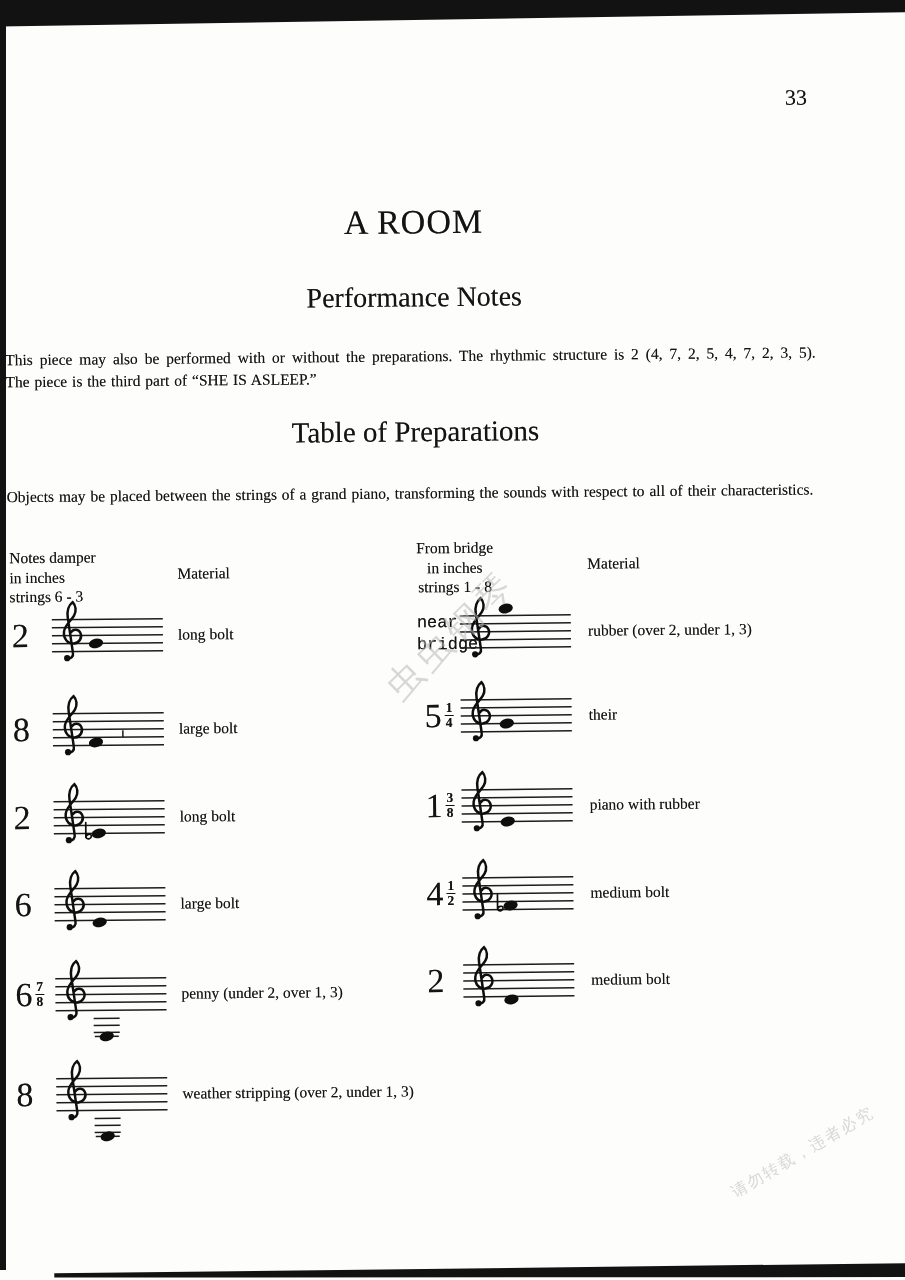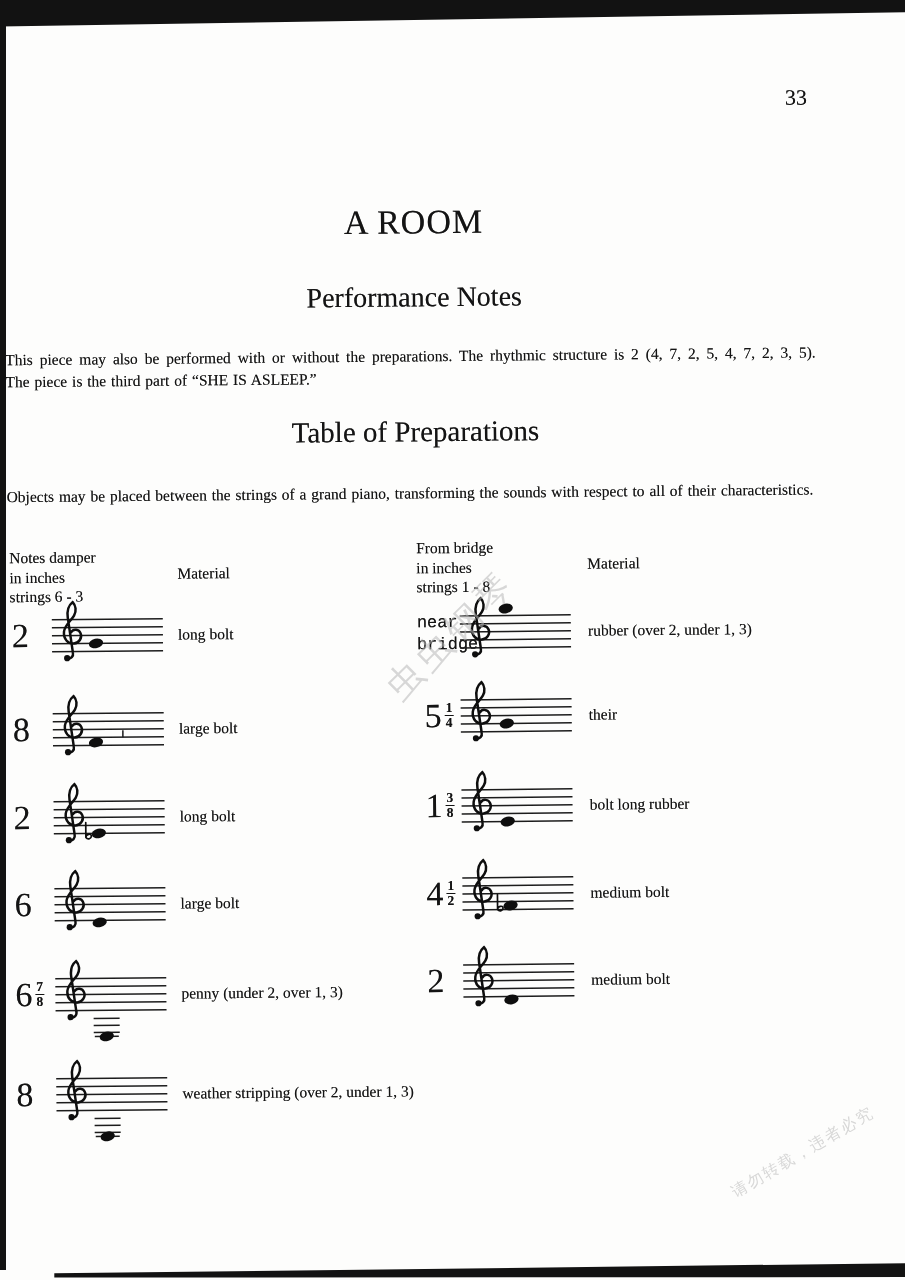--- a/index.html
+++ b/index.html
@@ -18,21 +18,21 @@
   #title{left:0;top:203px;width:835px;text-align:center;font-size:34px;letter-spacing:1px;}
   #subtitle{left:0;top:281px;width:835px;text-align:center;font-size:28px;}
   .intro-line{left:8px;font-size:15.5px;word-spacing:3px;}
   #intro-line-1{top:347px;}
   #intro-line-2{top:369px;word-spacing:1px;}
   #section-title{left:0;top:415px;width:835px;text-align:center;font-size:29px;}
   #section-intro{left:8px;top:484px;font-size:15.5px;word-spacing:1px;}
   .colhead{font-size:15.5px;line-height:1.27;}
   #left-header{left:10px;top:544px;}
   #left-material-header{left:178px;top:562px;font-size:15.5px;}
-  #right-header{left:417px;top:538px;}
+  #right-header{left:417px;top:538px;text-align:center;}
   #right-material-header{left:588px;top:556px;font-size:15.5px;}
   .distance{display:inline-flex;align-items:center;font-size:34px;line-height:.92;}
   .frac{display:inline-flex;flex-direction:column;align-items:center;font-size:13.5px;line-height:1.05;margin-left:3px;font-weight:bold;}
   .frac .num{border-bottom:1.4px solid #141414;padding:0 1px;}
   .material{font-size:15.5px;white-space:nowrap;text-shadow:0 0 .4px rgba(0,0,0,.55);}
   .near-label{font-size:17px;line-height:1.28;font-family:Liberation Mono, monospace;}
   svg .sl{stroke:#1c1c1c;stroke-width:1.5;}
   svg .clef{fill:none;stroke:#0e0e0e;stroke-width:2.5;stroke-linecap:round;}
   svg .flat{fill:none;stroke:#0e0e0e;stroke-width:1.7;stroke-linecap:round;}
   svg ellipse,svg circle{fill:#0e0e0e;}
@@ -240,21 +240,21 @@
               <line class="sl" x1="2" y1="40" x2="113" y2="40"></line>
               <line class="sl" x1="2" y1="48" x2="113" y2="48"></line>
               <line class="sl" x1="2" y1="56" x2="113" y2="56"></line>
               <g transform="translate(10,0)">
         <path class="clef" d="M7 62.5 C11 63.5 13.5 60.5 12.8 57 L8 22 C7.1 15 9.1 9.5 13 6.5 C16.3 10 16.9 15.5 14.3 20 C11 25.5 5 29 4.1 36 C3.2 43.5 8.5 48.6 14 47.9 C19.5 47.2 22.3 42 20.7 37.8 C19.1 33.6 13.5 32.8 11.3 36.6"></path>
         <circle cx="7" cy="62.5" r="3.1"></circle>
               </g>
               <ellipse cx="48" cy="56" rx="7.2" ry="4.8" transform="rotate(-12 48 56)"></ellipse>
             </svg>
           </div>
-          <div class="abs material" style="left:588px;top:797px">bolt long rubber</div>
+          <div class="abs material" style="left:588px;top:797px">piano with rubber</div>
         </div>
         <div class="abs" style="left: 0px; top: 0px; width: 905px; height: 0px;">
           <div class="abs distance t" style="left:424px;top:878px">4<span class="frac">
               <span class="num">1</span>
               <span class="den">2</span>
             </span></div>
           <div class="abs" style="left:458px;top:854px;width:115px;height:92px">
             <svg width="115" height="92" viewBox="0 0 115 92" style="position:absolute;left:0;top:0;overflow:visible">
               <line class="sl" x1="2" y1="24" x2="113" y2="24"></line>
               <line class="sl" x1="2" y1="32" x2="113" y2="32"></line>

